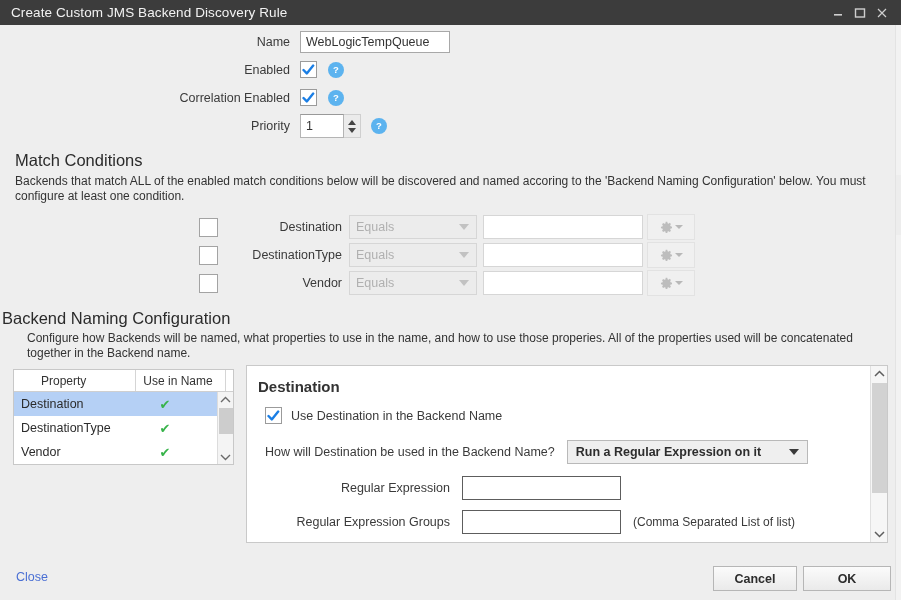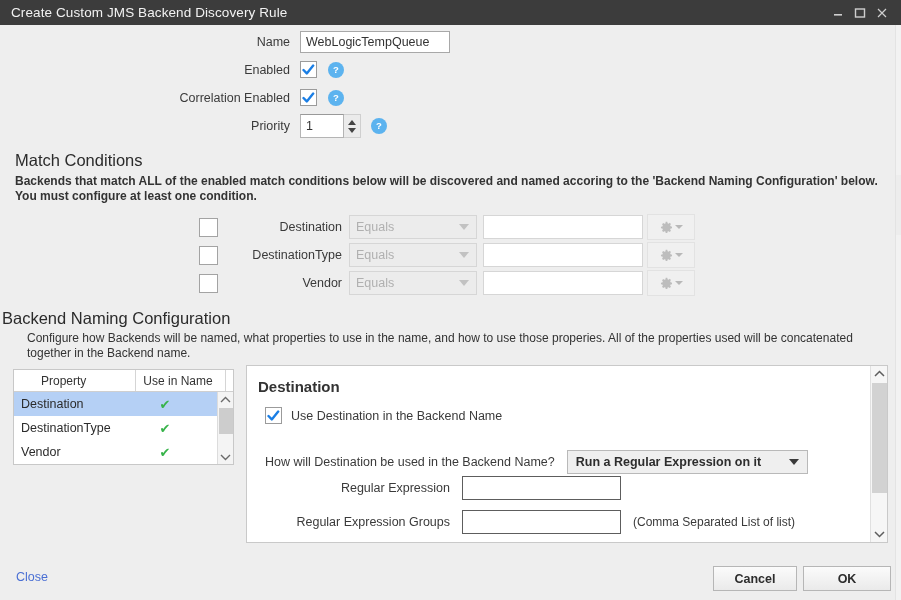--- a/index.html
+++ b/index.html
@@ -236,21 +236,21 @@
   .dest-title {
     position: absolute; left: 11px; top: 12px;
     font-size: 15px; font-weight: bold; color: #333;
   }
   .dest-chkrow {
     position: absolute; left: 18px; top: 41px;
     display: flex; align-items: center; gap: 9px;
   }
   .dest-chkrow .t { font-size: 12.5px; color: #3a3a3a; }
   .howrow {
-    position: absolute; left: 18px; top: 84px;
+    position: absolute; left: 18px; top: 74px;
     display: flex; align-items: center;
   }
   .howrow .q { font-size: 12.5px; color: #3a3a3a; }
   .sel-enabled {
     margin-left: 12px;
     width: 241px; height: 24px;
     background: #efefef;
     border: 1px solid #b9b9b9;
     display: flex; align-items: center;
     padding: 0 8px;
@@ -390,21 +390,21 @@
       <div class="sp-arrows">
         <div class="tri-up"></div>
         <div class="tri-dn"></div>
       </div>
     </div>
     <div style="width:10px"></div>
     <div class="helpic">?</div>
   </div>
 
   <div class="section-h" style="position:absolute;left:15px;top:151px;">Match Conditions</div>
-  <div class="section-p" style="position:absolute;left:15px;top:174px;width:868px;font-weight:bold;">Backends that match ALL of the enabled match conditions below will be discovered and named accoring to the 'Backend Naming Configuration' below.  You must configure at least one condition.</div>
+  <div class="section-p" style="position:absolute;left:15px;top:174px;width:868px;">Backends that match ALL of the enabled match conditions below will be discovered and named accoring to the 'Backend Naming Configuration' below.  You must configure at least one condition.</div>
 
   <div class="cond-row" style="left:199px; top:214px;">
     <div class="cond-chk"></div>
     <div style="width:6px"></div>
     <div class="cond-lbl">Destination</div>
     <div class="sel-disabled">
       <span>Equals</span>
       <span class="cv"></span>
     </div>
     <input class="cond-input" value="" style="">

